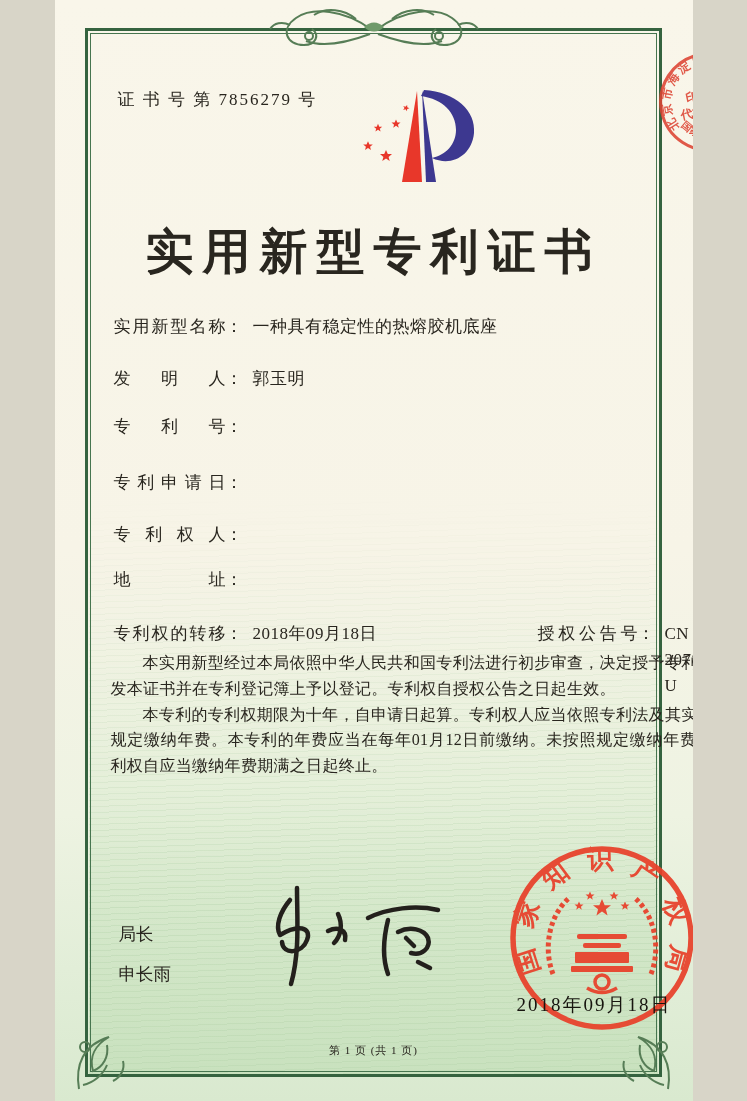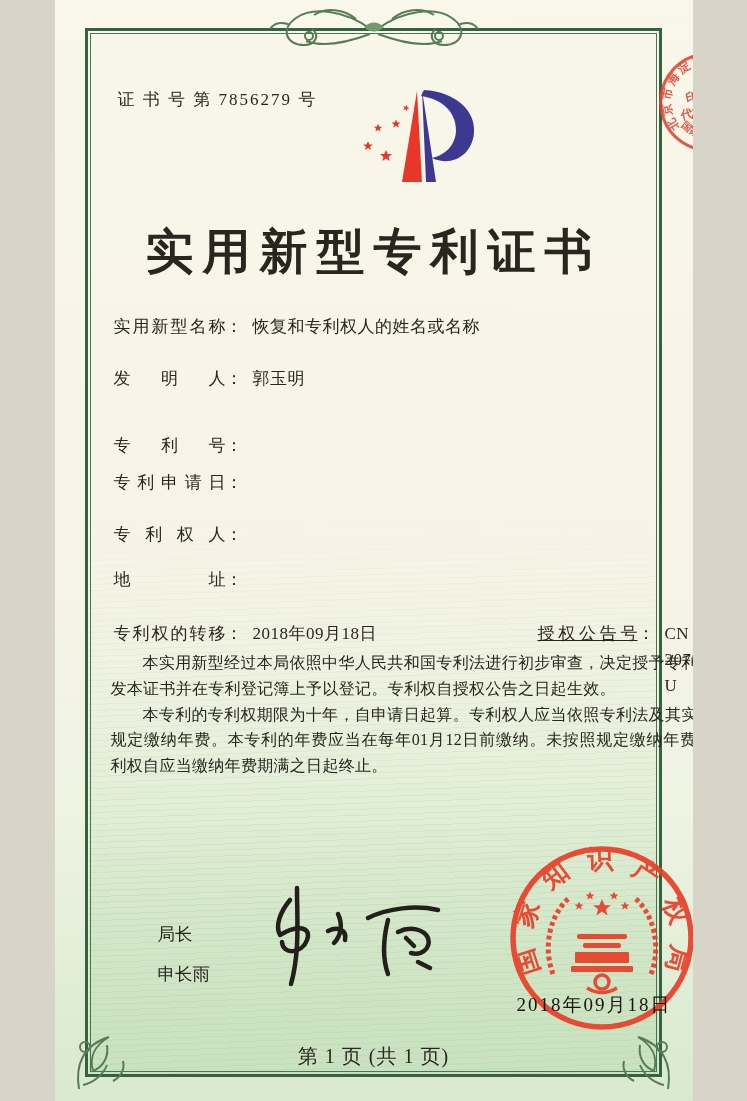--- a/index.html
+++ b/index.html
@@ -24,30 +24,30 @@
   .corner.left{left:14px;}
   .corner.right{right:15px;transform:scaleX(-1);}
   .cert-no{position:absolute;left:63px;top:88px;font-size:17px;letter-spacing:2px;z-index:2;}
   .logo{position:absolute;left:299px;top:84px;z-index:2;}
   .doc-title{position:absolute;left:0;right:0;top:204px;text-align:center;font-size:48px;font-weight:bold;letter-spacing:9px;z-index:2;margin-top:16px;}
   .frow{position:absolute;left:59px;width:634px;display:flex;font-size:17px;line-height:26px;z-index:2;}
   .flabel{display:inline-block;width:112px;text-align:justify;text-align-last:justify;flex:0 0 112px;}
   .colon{flex:0 0 auto;}
   .fvalue{flex:1;margin-left:10px;letter-spacing:.5px;}
   .grant-right{position:absolute;left:424px;top:0;display:flex;font-size:17px;}
-  .grant-right .flabel{width:100px;flex:0 0 100px;text-decoration:underline;}
+  .grant-right .flabel{width:100px;flex:0 0 100px;}
   .paras{position:absolute;left:56px;width:636px;top:650px;font-size:16px;line-height:25.8px;text-align:justify;z-index:2;}
   .paras p{margin:0;text-indent:2em;letter-spacing:.3px;}
-  .signer{position:absolute;left:64px;top:922px;font-size:17.5px;z-index:2;margin-left:39px;}
+  .signer{position:absolute;left:64px;top:922px;font-size:17.5px;z-index:2;}
   .signer .name{margin-top:16px;}
   .signature{position:absolute;left:185px;top:880px;z-index:2;}
   .seal{position:absolute;left:452px;top:842px;z-index:2;opacity:.93;}
   .seal-date{position:absolute;left:462px;top:992px;font-size:19px;letter-spacing:2px;z-index:3;color:#17150f;}
   .tax-stamp{position:absolute;left:596px;top:44px;z-index:3;transform:rotate(-12deg);opacity:.88;}
-  .footer{position:absolute;left:0;right:0;top:1043px;text-align:center;font-size:20px;letter-spacing:1px;z-index:2;}
+  .footer{position:absolute;left:0;right:0;top:1043px;text-align:center;font-size:11px;letter-spacing:1px;z-index:2;}
 </style>
 </head>
 <body>
 
 <div class="page">
 
   <div class="guilloche"></div>
 
   <div class="frame">
     <div class="inner"></div>
@@ -103,28 +103,28 @@
       <use href="#star" transform="translate(14,62) scale(0.8)"></use>
       <use href="#star" transform="translate(32,72) scale(1.0)"></use>
     </g>
   </svg>
 
   <div class="doc-title">实用新型专利证书</div>
 
   <div class="frow" style="top:314px">
     <span class="flabel">实用新型名称</span>
       <span class="colon">：</span>
-    <span class="fvalue">恢复和专利权人的姓名或名称</span>
+    <span class="fvalue">一种具有稳定性的热熔胶机底座</span>
   </div>
   <div class="frow" style="top:366px">
     <span class="flabel">发明人</span>
       <span class="colon">：</span>
     <span class="fvalue">郭玉明</span>
   </div>
-  <div class="frow" style="top:433px">
+  <div class="frow" style="top:414px">
     <span class="flabel">专利号</span>
       <span class="colon">：</span>
   </div>
   <div class="frow" style="top:470px">
     <span class="flabel">专利申请日</span>
       <span class="colon">：</span>
   </div>
   <div class="frow" style="top:522px">
     <span class="flabel">专利权人</span>
       <span class="colon">：</span>

